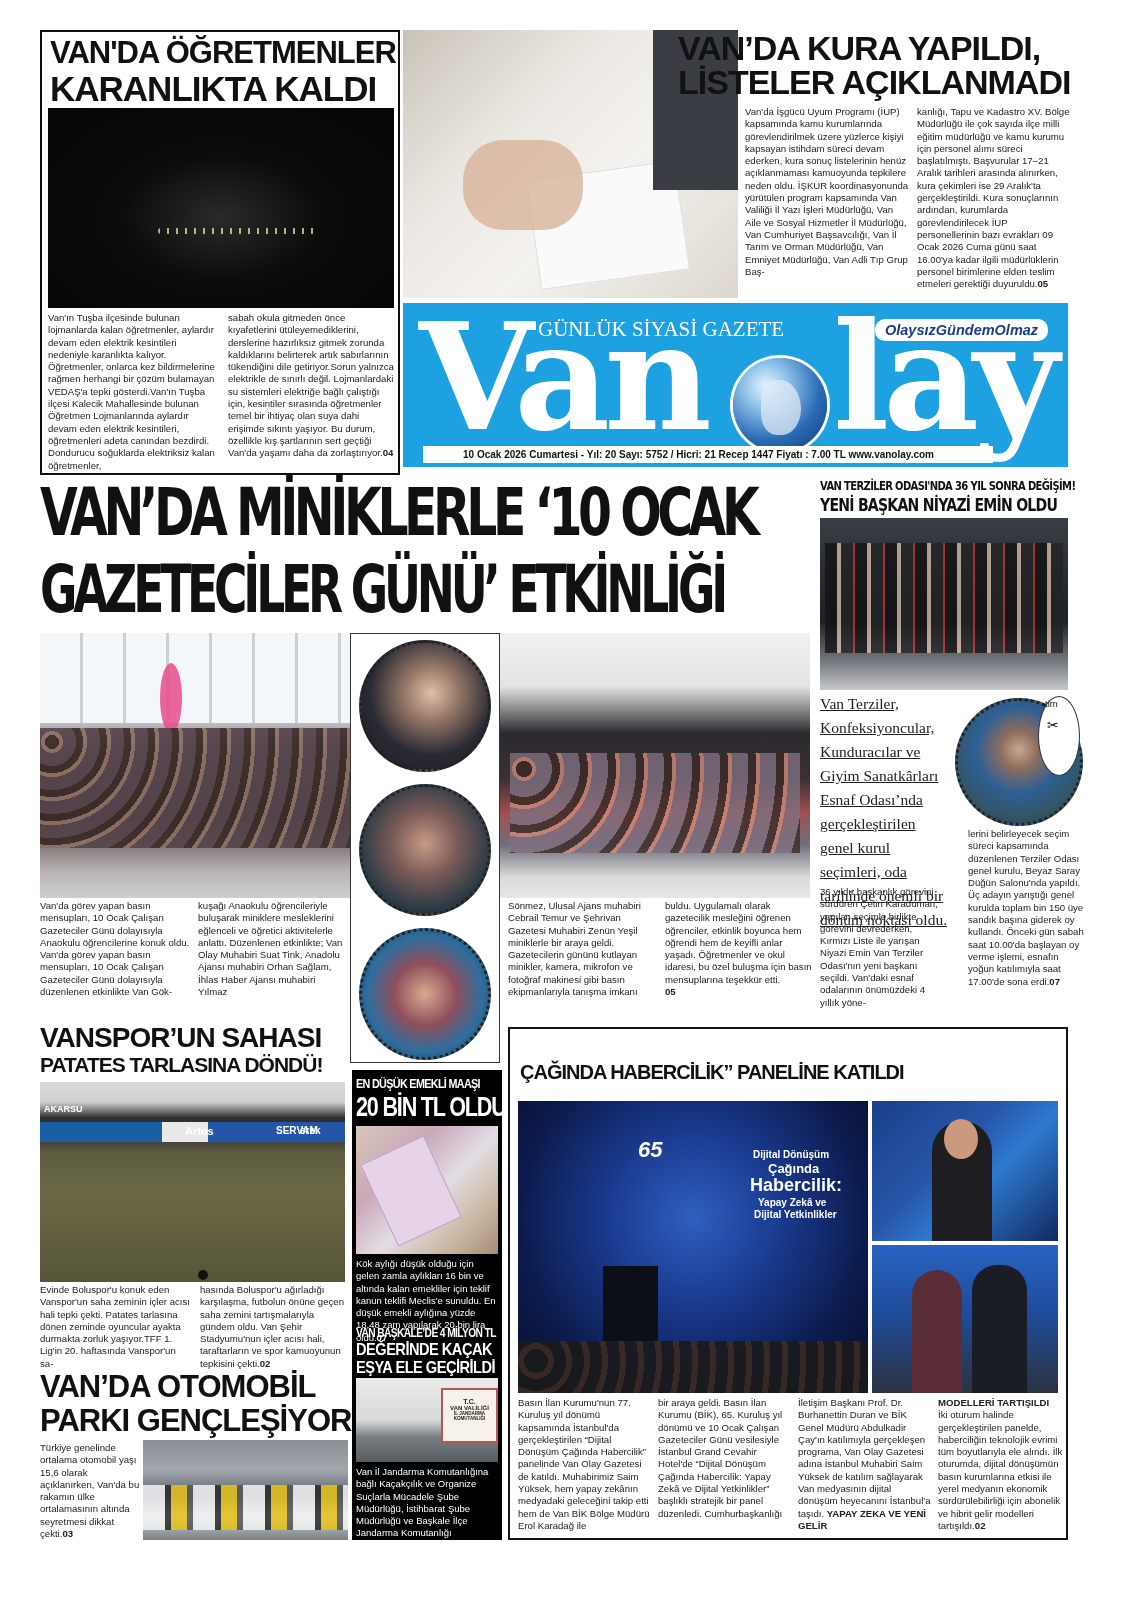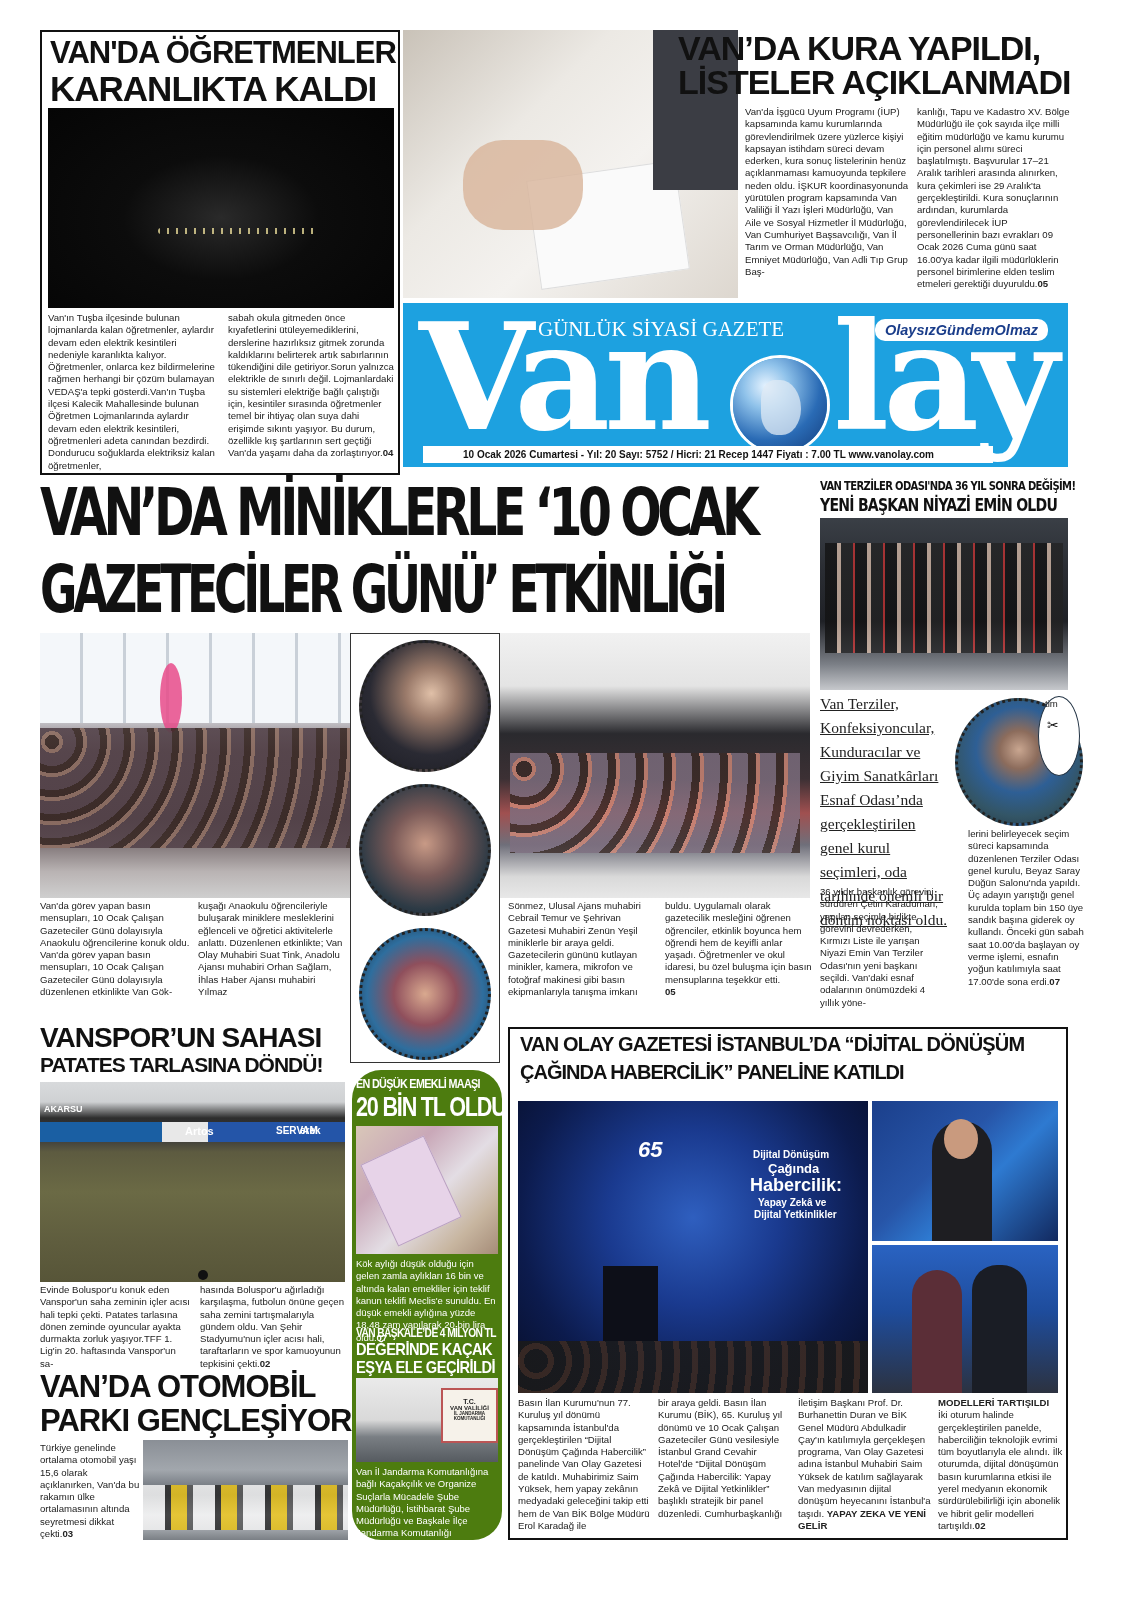--- a/index.html
+++ b/index.html
@@ -5,21 +5,21 @@
   * { box-sizing: border-box; margin: 0; padding: 0; }
   html, body { width: 1140px; height: 1613px; background: #ffffff; overflow: hidden; }
   body { position: relative; font-family: "Liberation Sans", sans-serif; color: #1a1a1a; }
   .abs { position: absolute; }
   .hl { font-family: "Liberation Sans", sans-serif; font-weight: 900; letter-spacing: -1px; color: #111; line-height: 0.95; }
   .body { font-family: "Liberation Sans", sans-serif; font-size: 9.6px; line-height: 12.3px; color: #222; }
   .body b { font-weight: 700; }
   .box { border: 2px solid #111; }
   .photo { overflow: hidden; }
   .serif-ul { font-family: "Liberation Serif", serif; font-size: 15.5px; line-height: 24px; text-decoration: underline; color: #222; }
-  .dark { background: #4d7c0f; color: #fff; border-radius: 29px; }
+  .dark { background: #000000; color: #fff; }
   .circle { border-radius: 50%; border: 3px dotted #222; overflow: hidden; }
 </style>
 </head>
 <body>
 
 <div class="abs box" style="left:40px;top:30px;width:360px;height:445px;border-width:2px;">
   <div class="abs hl" style="left:8px;top:40px;font-size:35px;white-space:nowrap;">KARANLIKTA KALDI</div>
   <div class="abs hl" style="left:8px;top:6px;font-size:31px;white-space:nowrap;">VAN'DA ÖĞRETMENLER</div>
   <div class="abs photo" style="left:6px;top:76px;width:346px;height:200px;background:radial-gradient(ellipse at 50% 55%, #2a2a2a 0%, #0c0c0c 40%, #050505 100%);">
     <div class="abs" style="left:110px;top:120px;width:160px;height:6px;background:repeating-linear-gradient(90deg,#f4e6a0 0 2px,transparent 2px 9px);opacity:0.75;border-radius:3px;"></div>
@@ -135,21 +135,20 @@
       <div style="font-size:6px;color:#222;text-align:center;font-weight:700;">VAN VALİLİĞİ</div>
       <div style="font-size:4.5px;color:#222;text-align:center;font-weight:700;">İL JANDARMA KOMUTANLIĞI</div>
     </div>
   </div>
   <div class="abs body" style="left:4px;top:396px;width:142px;color:#fff;font-size:9.5px;">
     <span>Van İl Jandarma Komutanlığına bağlı Kaçakçılık ve Organize Suçlarla Mücadele Şube Müdürlüğü, İstihbarat Şube Müdürlüğü ve Başkale İlçe Jandarma Komutanlığı ekiplerince kaçakçılıkla mücadele kapsamında önemli bir operasyona imza atıldı.</span><b>02</b>
   </div>
 </div>
 
 <div class="abs box" style="left:508px;top:1027px;width:560px;height:513px;">
-  <div class="abs hl" style="left:10px;top:6px;font-size:20px;white-space:nowrap;letter-spacing:-0.8px;">VAN OLAY GAZETESİ İSTANBUL’DA “DİJİTAL DÖNÜŞÜM</div>
   <div class="abs hl" style="left:10px;top:34px;font-size:20px;white-space:nowrap;letter-spacing:-1px;">ÇAĞINDA HABERCİLİK” PANELİNE KATILDI</div>
   <div class="abs photo" style="left:8px;top:72px;width:350px;height:292px;background:radial-gradient(ellipse at 50% 40%,#2f5fbf 0%,#1a3a8f 35%,#0c1b4d 70%,#070d26 100%);">
     <div class="abs" style="left:235px;top:48px;color:#fff;font-size:10px;font-weight:700;">Dijital Dönüşüm</div>
     <div class="abs" style="left:250px;top:60px;color:#fff;font-size:13px;font-weight:700;">Çağında</div>
     <div class="abs" style="left:232px;top:74px;color:#fff;font-size:18px;font-weight:900;">Habercilik:</div>
     <div class="abs" style="left:240px;top:96px;color:#fff;font-size:10px;font-weight:700;">Yapay Zekâ ve</div>
     <div class="abs" style="left:236px;top:108px;color:#fff;font-size:10px;font-weight:700;">Dijital Yetkinlikler</div>
     <div class="abs" style="left:120px;top:36px;color:#fff;font-size:22px;font-weight:900;font-style:italic;">65</div>
     <div class="abs" style="left:85px;top:165px;width:55px;height:75px;background:#0d0f18;"></div>
     <div class="abs" style="left:0;top:240px;width:350px;height:52px;background:repeating-radial-gradient(circle at 18px 20px,#1a1a1a 0 12px,#3b2a22 12px 18px);opacity:0.9;"></div>

